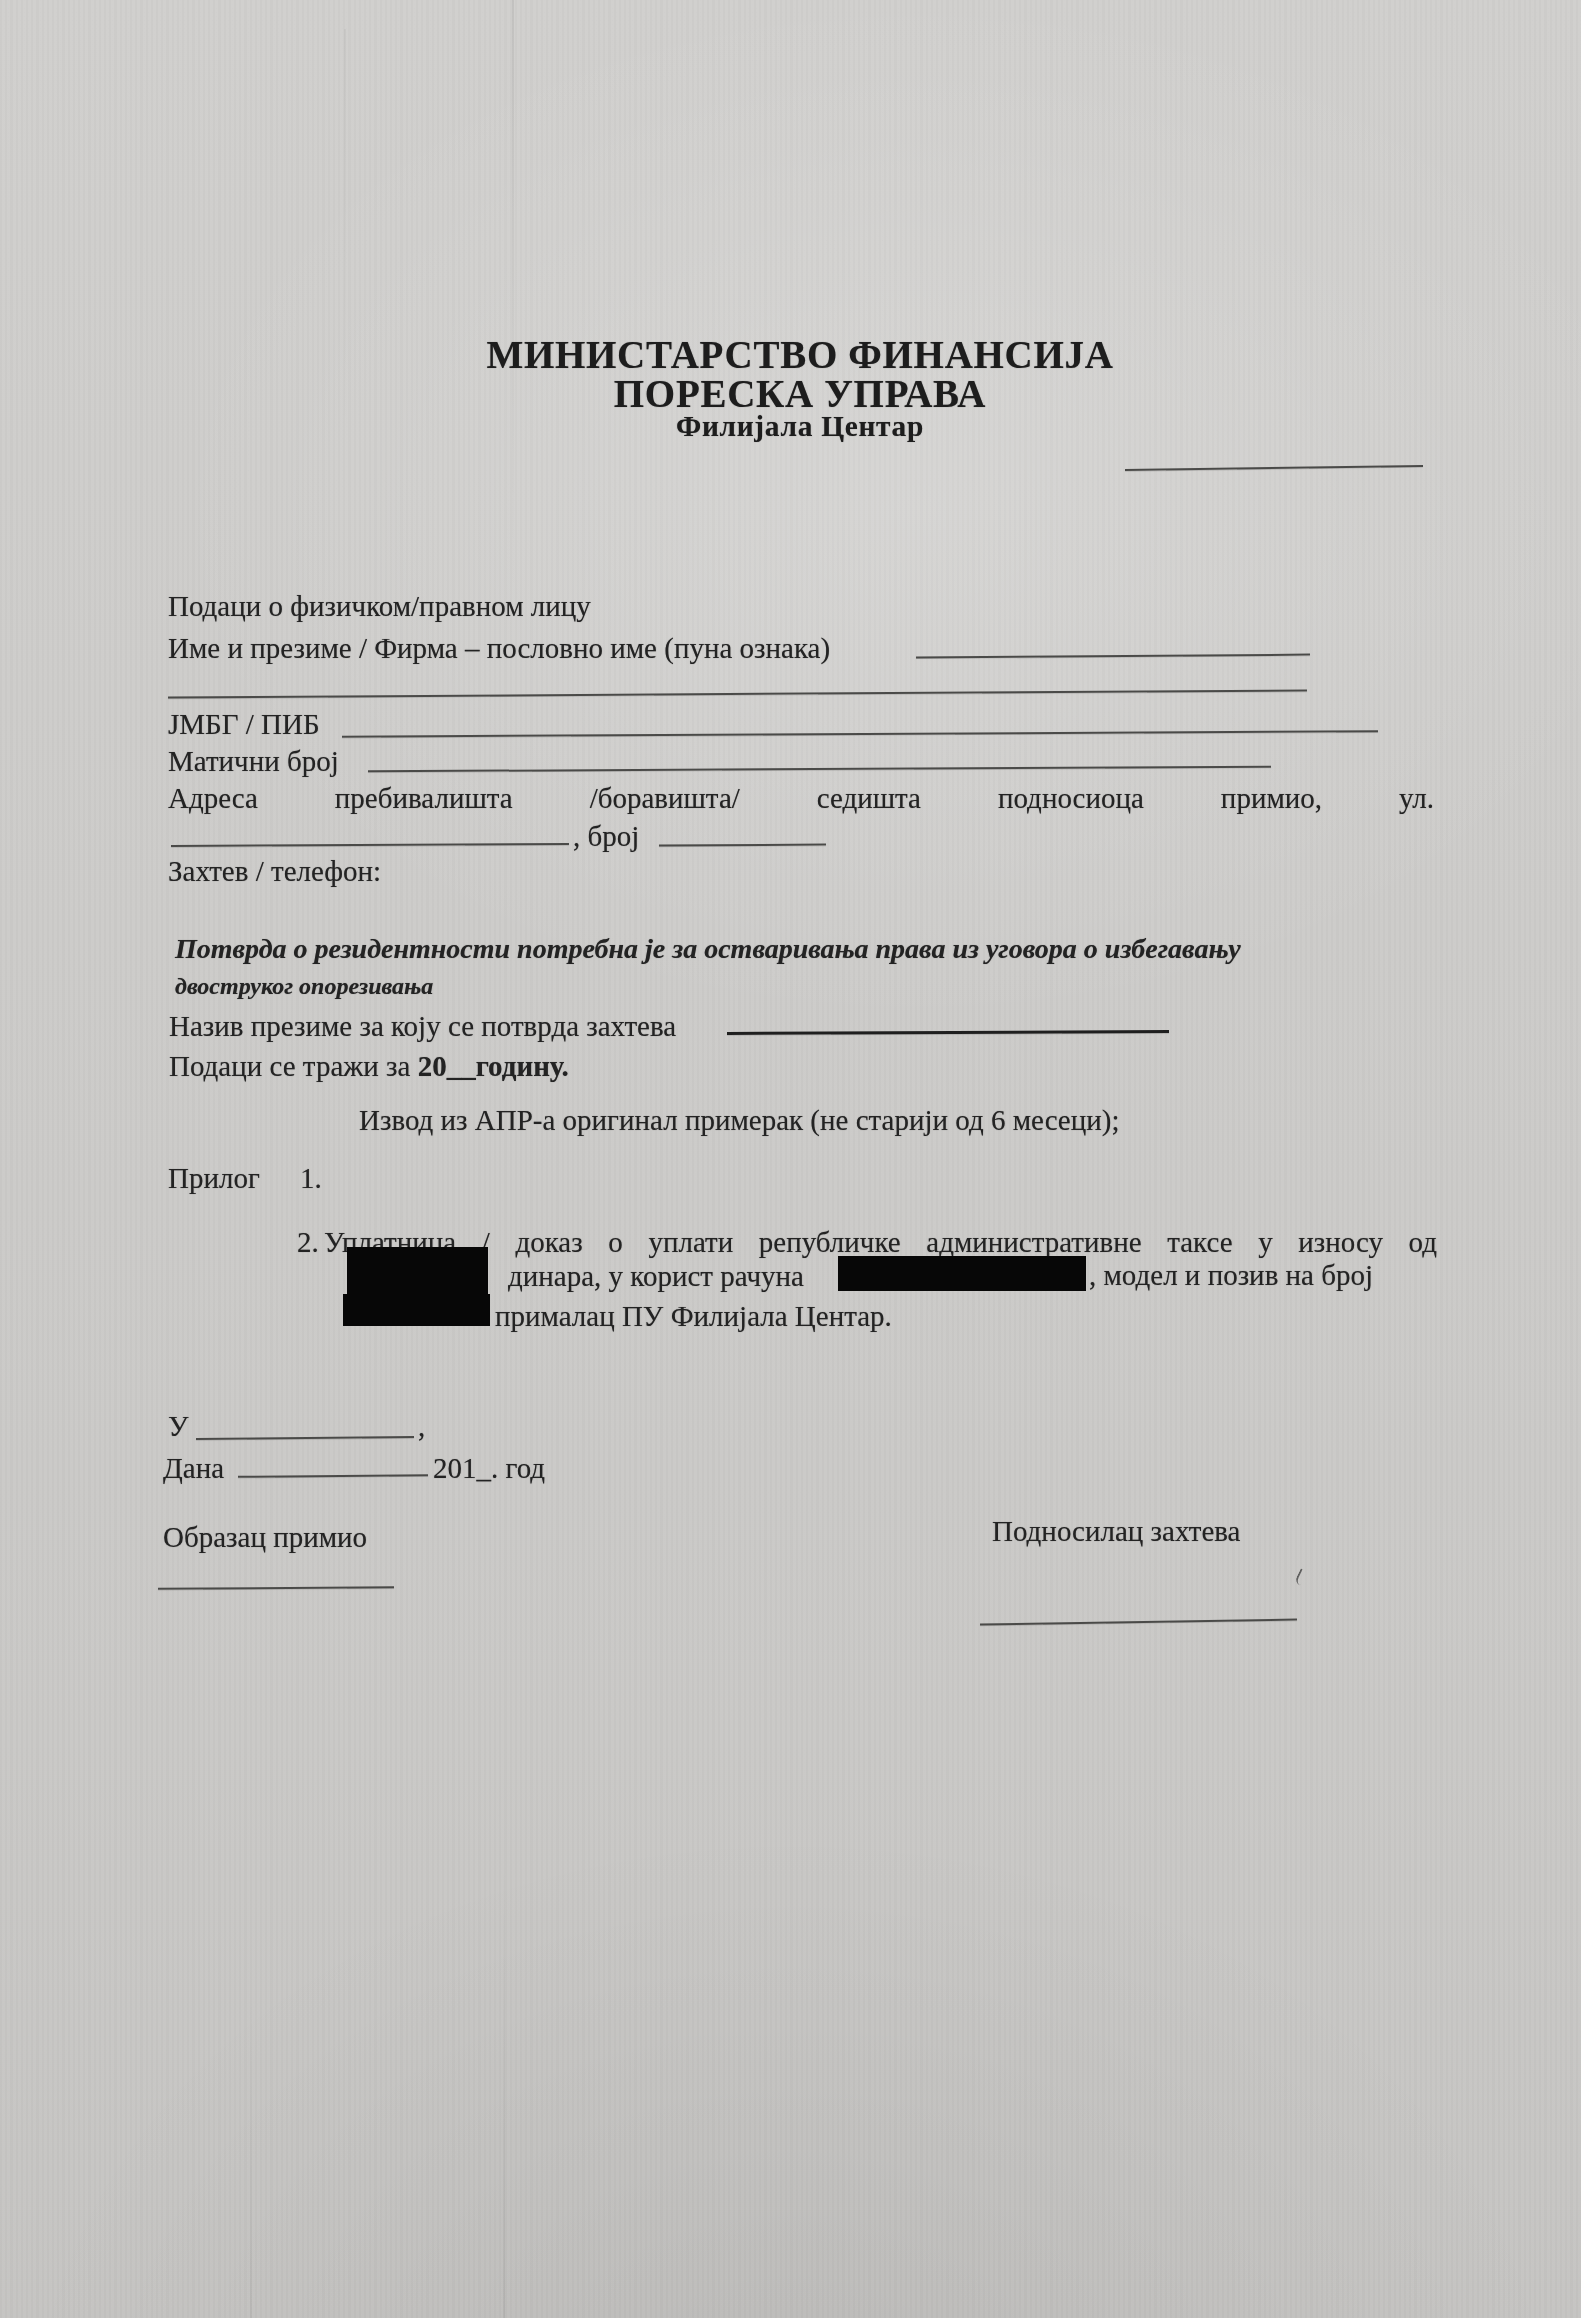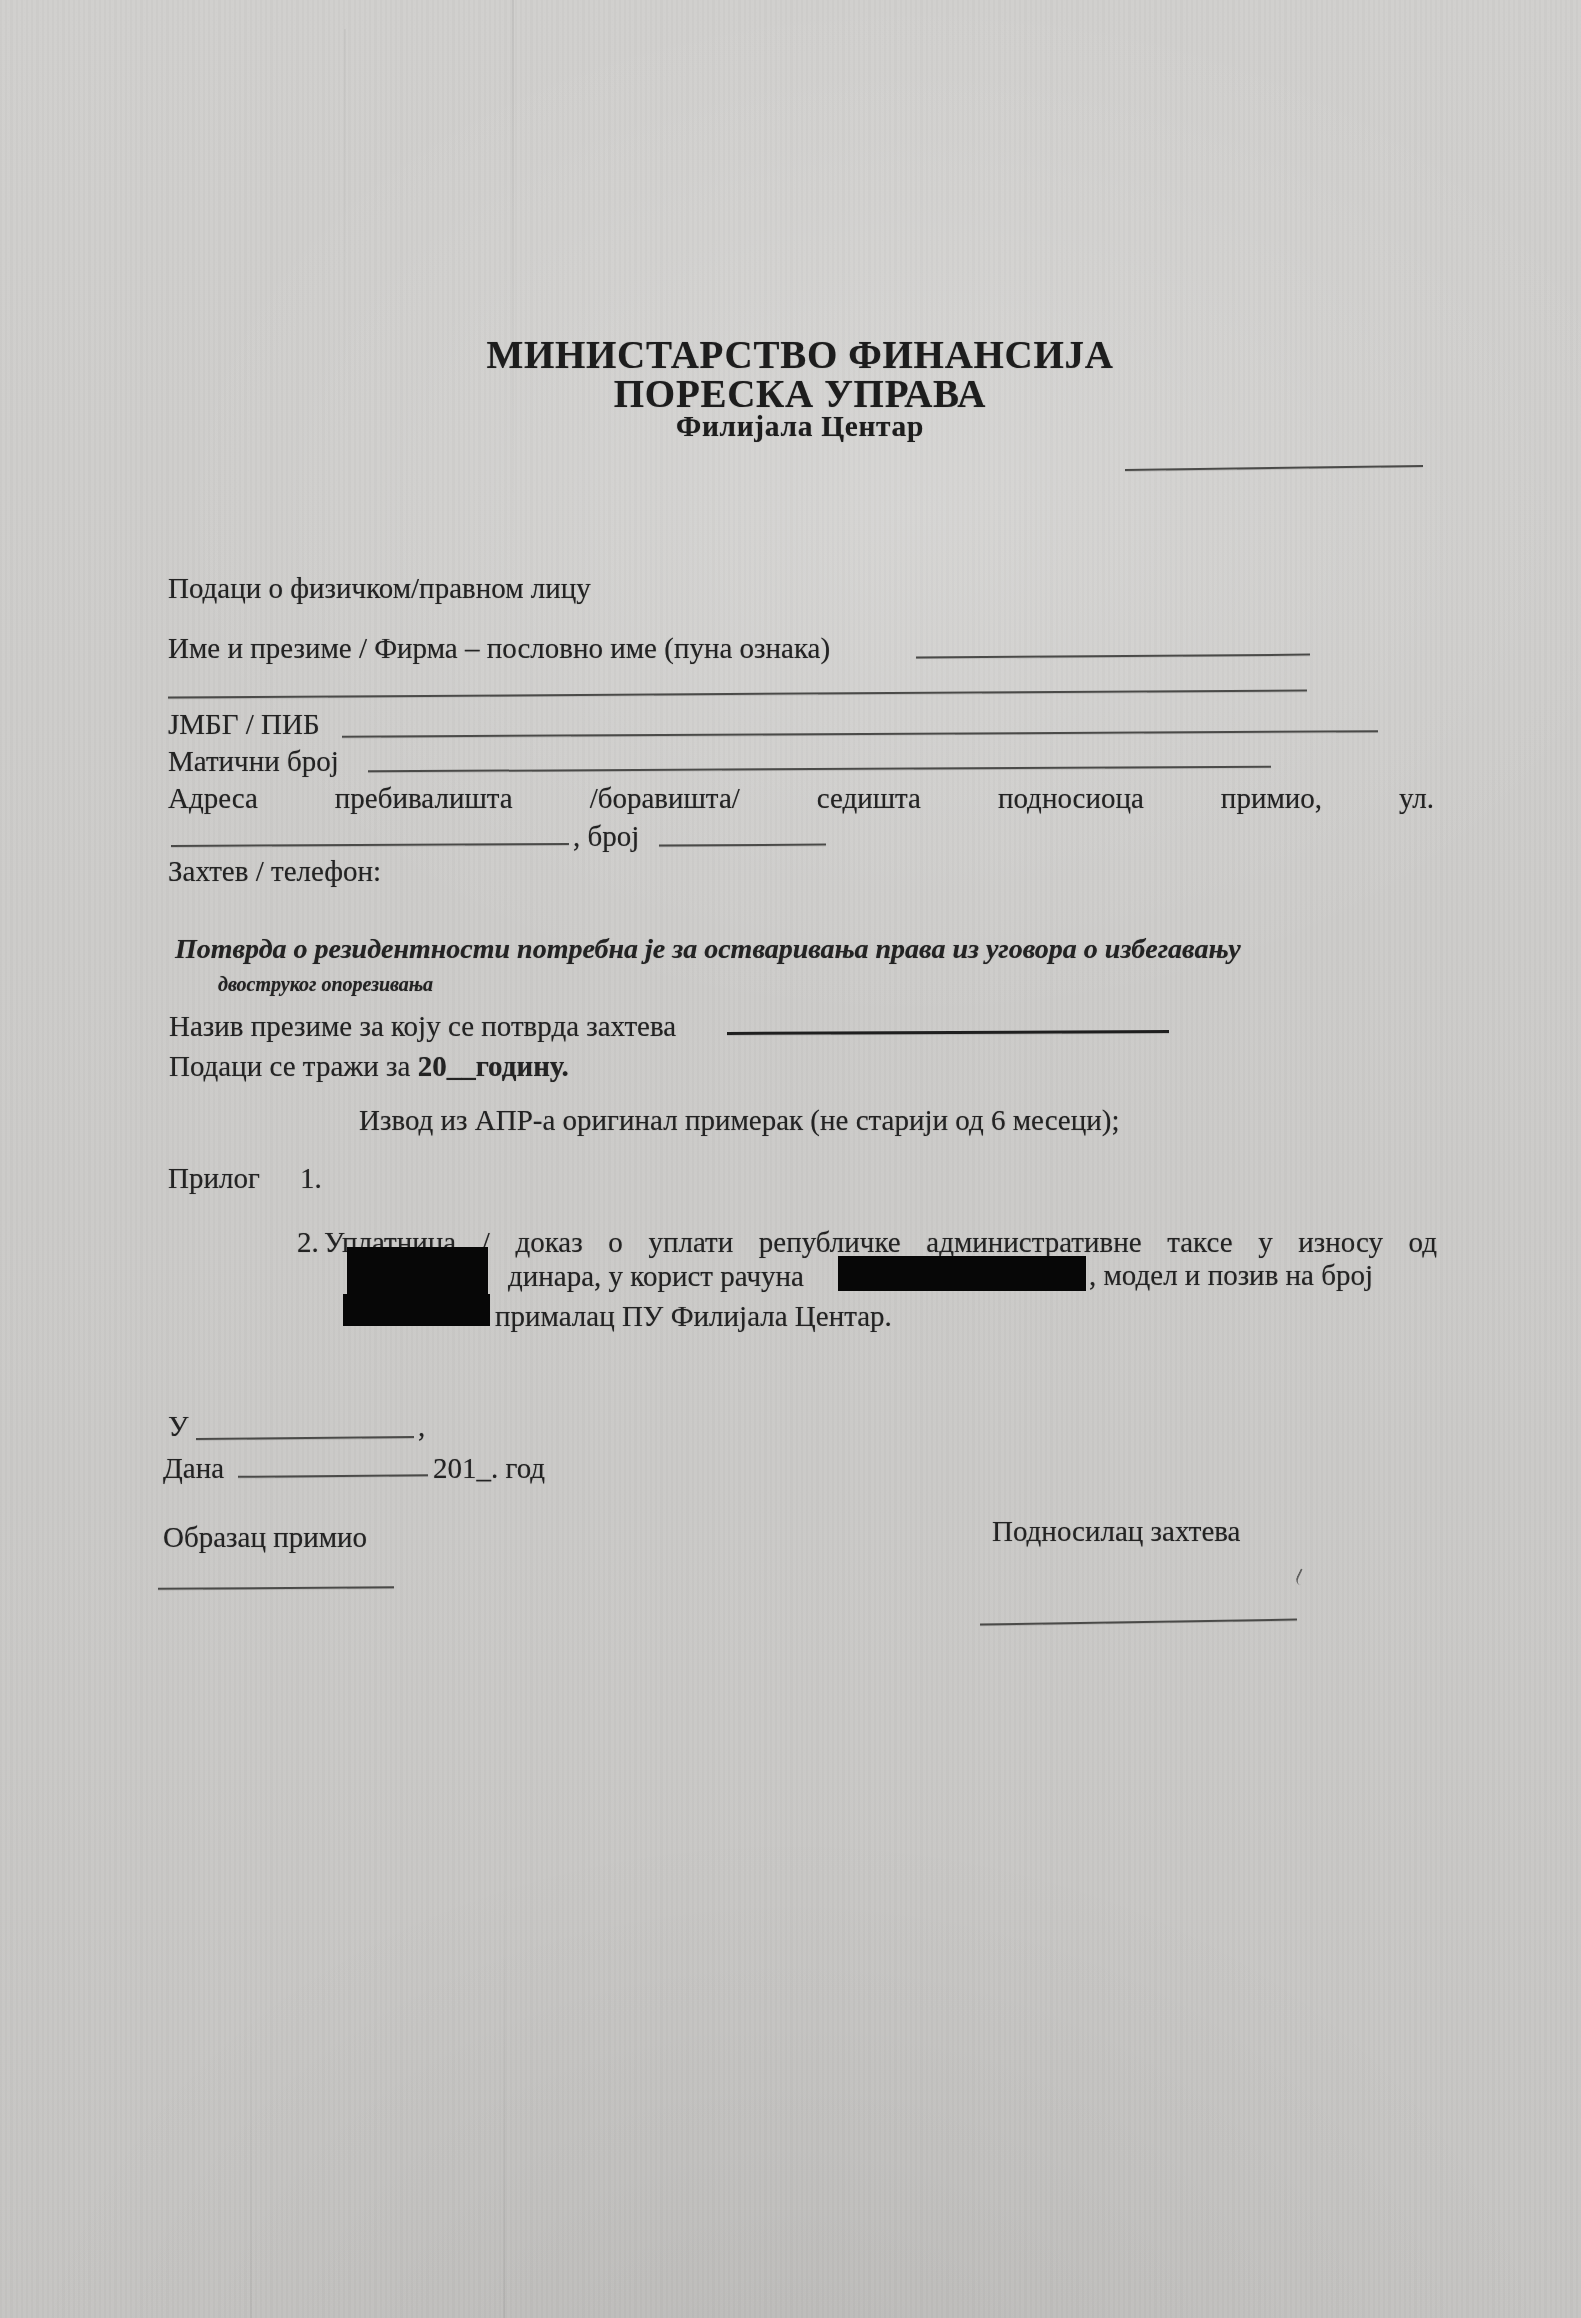--- a/index.html
+++ b/index.html
@@ -41,21 +41,21 @@
   <div class="crease" style="left:503px;top:1855px;height:464px;background:linear-gradient(0deg,rgba(0,0,0,0.06),rgba(0,0,0,0));"></div>
   <div class="crease" style="left:250px;top:1987px;height:331px;background:linear-gradient(0deg,rgba(0,0,0,0.045),rgba(0,0,0,0));"></div>
 
   <div class="t hdr center" style="top:333px;">МИНИСТАРСТВО ФИНАНСИЈА</div>
   <div class="t hdr center" style="top:372px;">ПОРЕСКА УПРАВА</div>
   <div class="t hdr center" style="top:410px;font-size:29.4px;">Филијала Центар</div>
 
   <div class="ul" style="left:1125px;top:467px;width:298px;transform:rotate(-0.8deg);"></div>
 
 
-  <div class="t" style="left:168px;top:572px;">Подаци о физичком/правном лицу</div>
+  <div class="t" style="left:168px;top:590px;">Подаци о физичком/правном лицу</div>
 
   <div class="t" style="left:168px;top:632px;">Име и презиме / Фирма – пословно име (пуна ознака)</div>
   <div class="ul" style="left:916px;top:655px;width:394px;transform:rotate(-0.4deg);"></div>
   <div class="ul" style="left:168px;top:693px;width:1139px;transform:rotate(-0.35deg);"></div>
 
   <div class="t" style="left:168px;top:708px;">ЈМБГ / ПИБ</div>
   <div class="ul" style="left:342px;top:733px;width:1036px;transform:rotate(-0.3deg);"></div>
 
   <div class="t" style="left:168px;top:745px;">Матични број</div>
   <div class="ul" style="left:368px;top:768px;width:903px;transform:rotate(-0.3deg);"></div>
@@ -70,21 +70,21 @@
     <span>ул.</span>
   </div>
 
   <div class="ul" style="left:171px;top:844px;width:398px;transform:rotate(-0.3deg);"></div>
   <div class="t" style="left:573px;top:820px;">, број</div>
   <div class="ul" style="left:659px;top:844px;width:167px;transform:rotate(-0.3deg);"></div>
 
   <div class="t" style="left:168px;top:855px;">Захтев / телефон:</div>
 
   <div class="t bi" style="left:175px;top:933px;font-size:28px;">Потврда о резидентности потребна је за остваривања права из уговора о избегавању</div>
-  <div class="t bi" style="left:175px;top:973px;font-size:20px;margin-left:43px;">двоструког опорезивања</div>
+  <div class="t bi" style="left:175px;top:973px;font-size:24px;">двоструког опорезивања</div>
 
   <div class="t" style="left:169px;top:1010px;">Назив презиме за коју се потврда захтева</div>
   <div class="ul ul-thick" style="left:727px;top:1031px;width:442px;transform:rotate(-0.25deg);"></div>
 
   <div class="t" style="left:169px;top:1050px;">
     <span>Подаци се тражи за </span><span class="b">20__годину.</span>
   </div>
 
   <div class="t" style="left:168px;top:1162px;">Прилог</div>
   <div class="t" style="left:300px;top:1162px;">1.</div>

